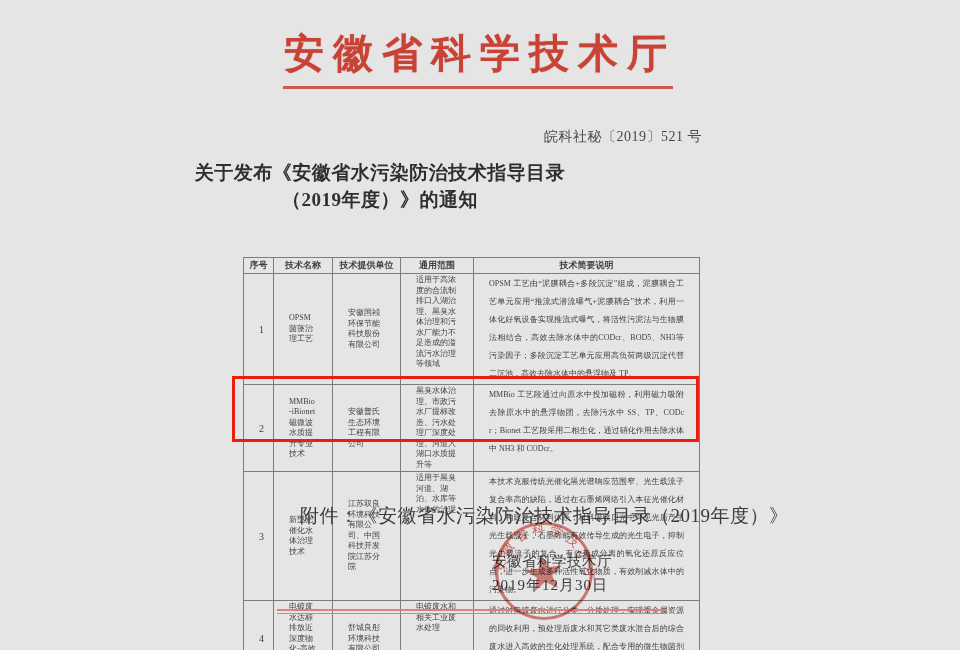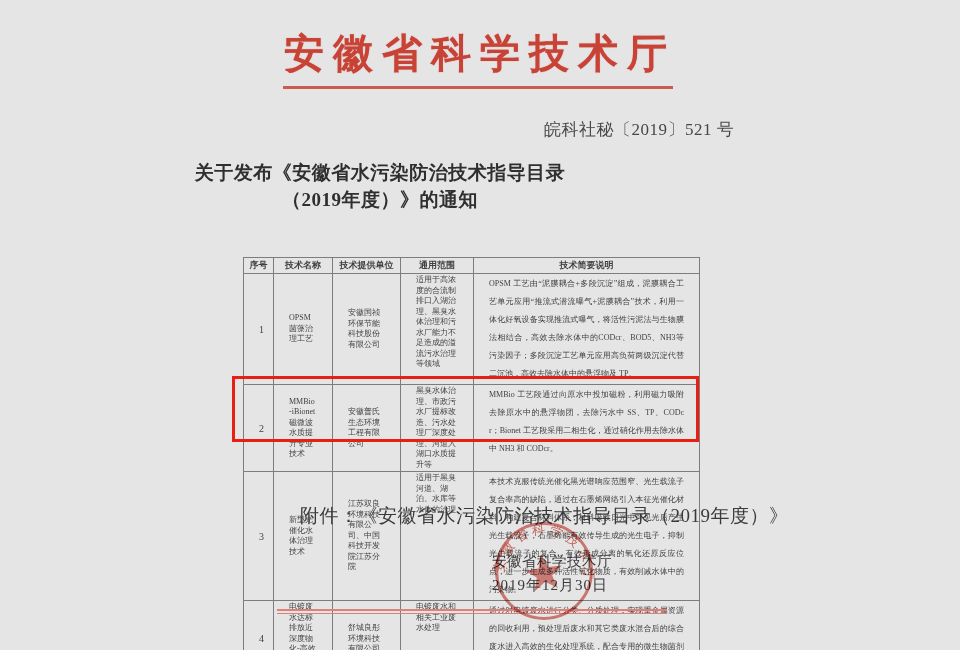--- a/index.html
+++ b/index.html
@@ -10,21 +10,21 @@
   .page{position:absolute;inset:0;background:#e5e5e5;}
 
   
   .letterhead{
     position:absolute;top:26px;left:0;width:960px;text-align:center;
     font-size:40px;font-weight:bold;letter-spacing:9px;color:#c84236;
     text-shadow:0 0 1px rgba(200,66,54,.55);
   }
   .letterhead-rule{position:absolute;top:86px;left:283px;width:390px;height:3px;background:#c84236;opacity:.85;}
 
-  .doc-number{position:absolute;top:118px;left:544px;font-size:17px;color:#474747;letter-spacing:.5px;}
+  .doc-number{position:absolute;top:128px;left:544px;font-size:14px;color:#474747;letter-spacing:.5px;}
 
   .notice-title{
     position:absolute;top:159px;left:0;width:760px;text-align:center;
     font-size:19px;font-weight:bold;color:#2f2f2f;line-height:27px;letter-spacing:.5px;
   }
 
   
   table.tech{
     position:absolute;left:243px;top:257px;width:456px;
     border-collapse:collapse;table-layout:fixed;

